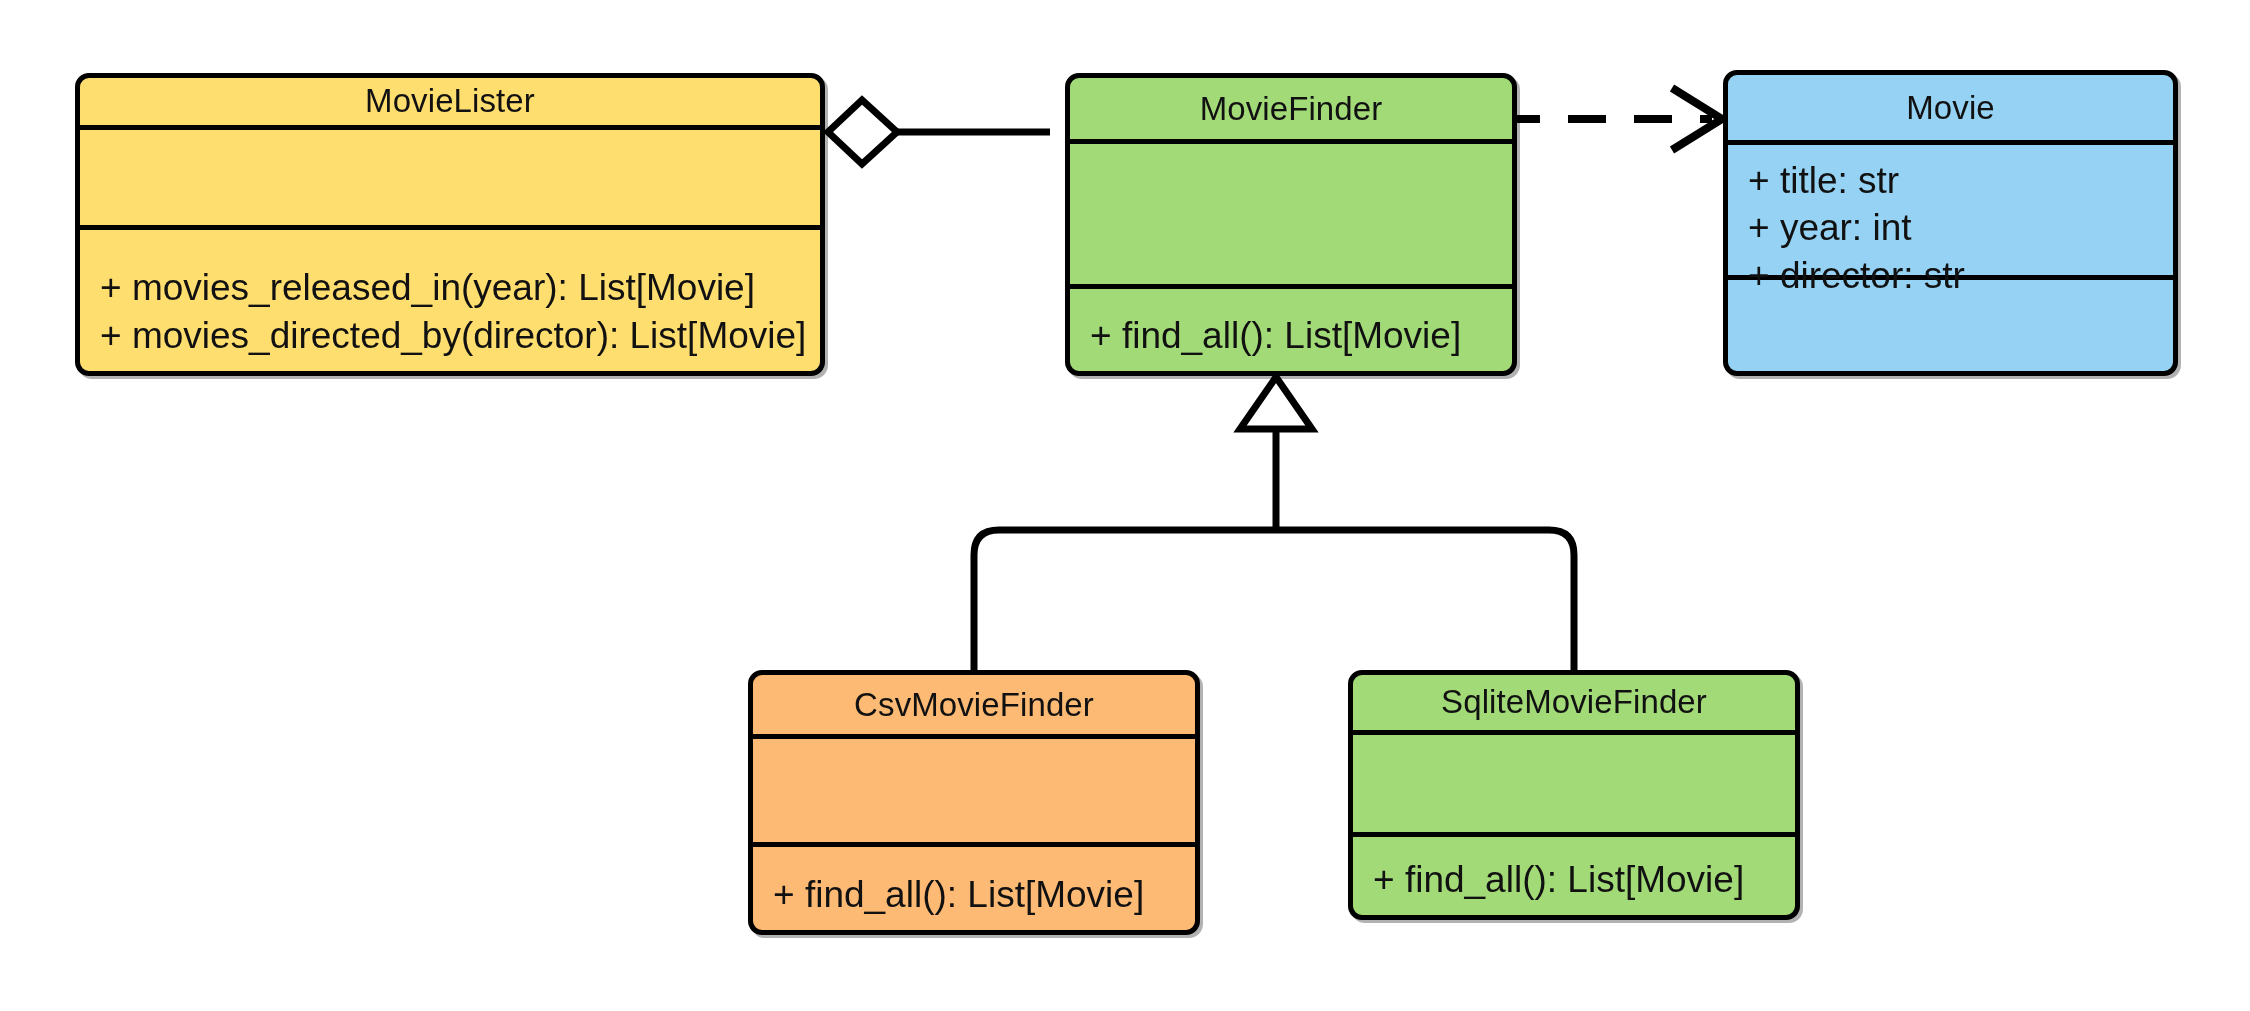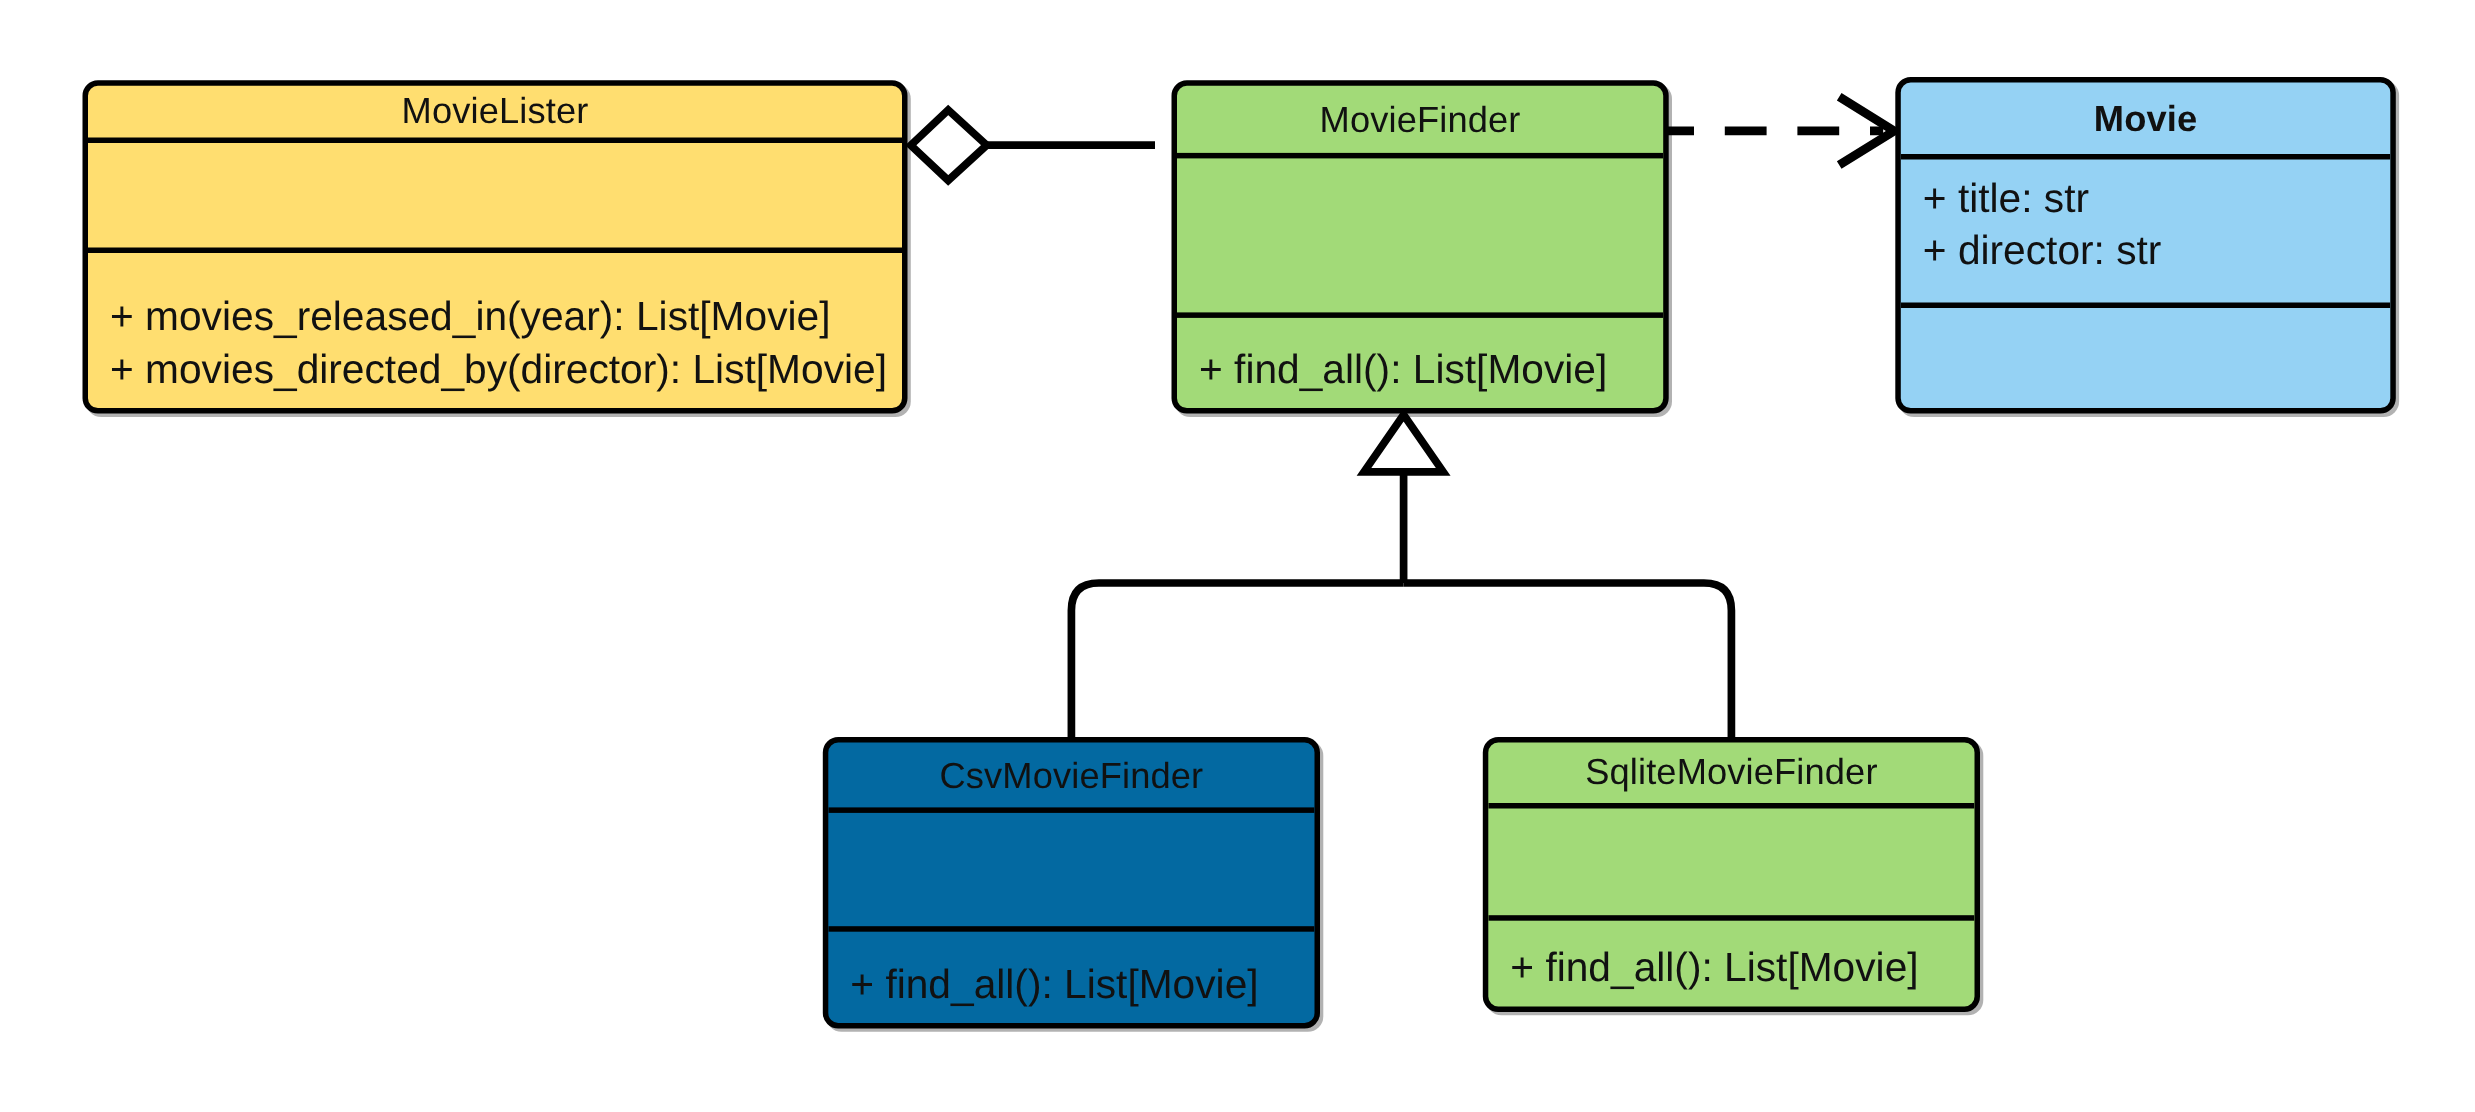--- a/index.html
+++ b/index.html
@@ -85,27 +85,27 @@
     margin-left: 15px;
   }
   #class-moviefinder .cls-name   { height: 66px; }
   #class-moviefinder .cls-attrs  { height: 145px; }
   #class-moviefinder .cls-ops    { height: 82px; padding-top: 14px; }
 
   #class-movie {
     left: 1723px; top: 70px;  width: 455px; height: 306px;
     background: #95D2F4;
   }
-  #class-movie .cls-name   { height: 70px; font-weight: bold; }
+  #class-movie .cls-name   { height: 70px; }
   #class-movie .cls-attrs  { height: 135px; padding-top: 12px; }
   #class-movie .cls-ops    { height: 91px; }
 
   #class-csvmoviefinder {
     left: 748px;  top: 670px; width: 452px; height: 265px;
-    background: #0369a1;
+    background: #fdba74;
   }
   #class-sqlitemoviefinder {
     left: 1348px; top: 670px; width: 452px; height: 250px;
     background: #A2DA78;
   }
   #class-csvmoviefinder .cls-name,
   #class-sqlitemoviefinder .cls-name   { height: 64px; }
   #class-csvmoviefinder .cls-attrs,
   #class-sqlitemoviefinder .cls-attrs  { height: 108px; }
   #class-csvmoviefinder .cls-ops,
@@ -157,20 +157,21 @@
     <div class="cls-attrs"></div>
     <div class="cls-ops centered">
       <div class="member-line">+ find_all(): List[Movie]</div>
     </div>
   </div>
 
   <div class="uml-class" id="class-movie">
     <div class="cls-name">Movie</div>
     <div class="cls-attrs">
       <div class="member-line">+ title: str</div>
+      <div class="member-line">+ year: int</div>
       <div class="member-line">+ director: str</div>
     </div>
     <div class="cls-ops"></div>
   </div>
 
   <div class="uml-class" id="class-csvmoviefinder">
     <div class="cls-name">CsvMovieFinder</div>
     <div class="cls-attrs"></div>
     <div class="cls-ops centered">
       <div class="member-line">+ find_all(): List[Movie]</div>

